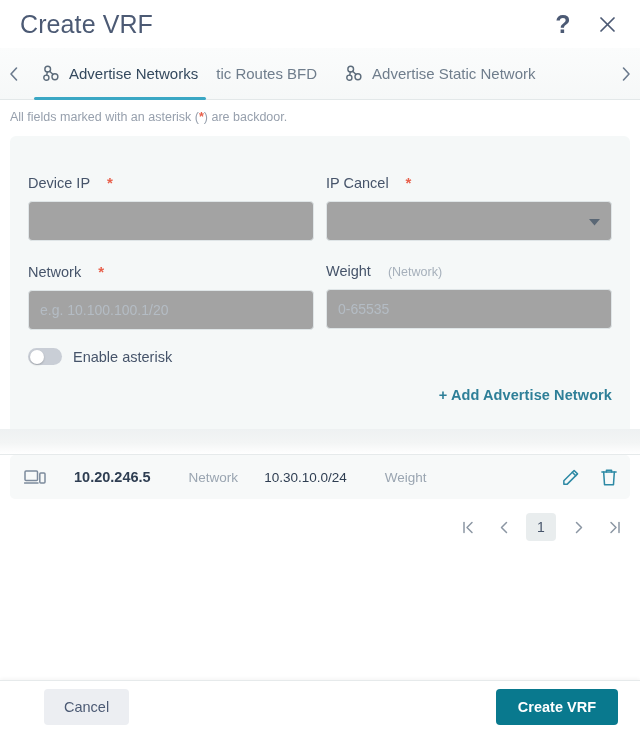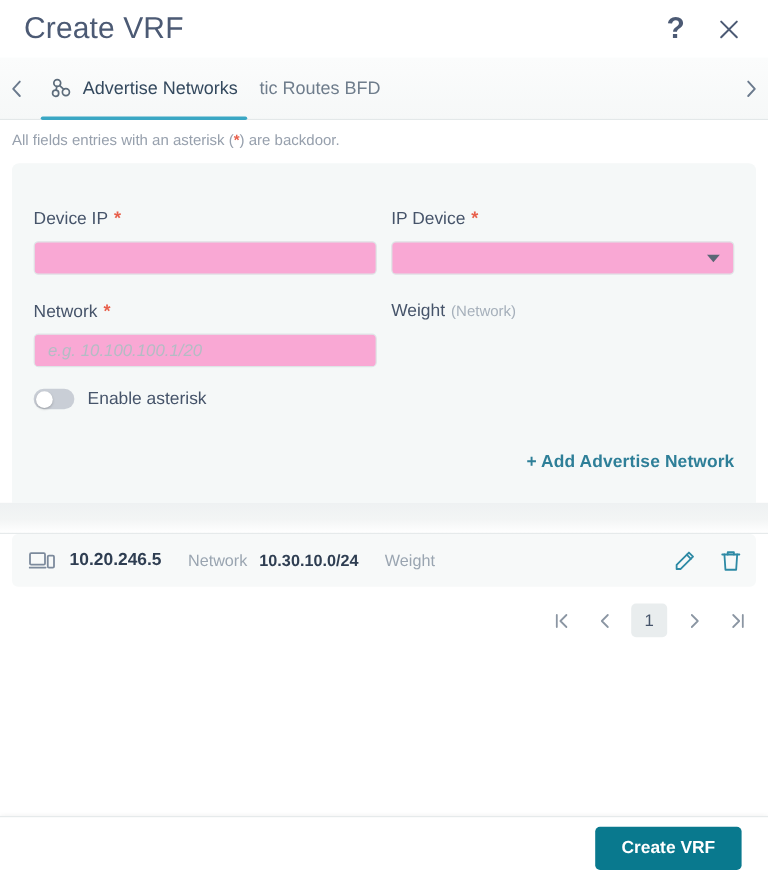--- a/index.html
+++ b/index.html
@@ -103,36 +103,35 @@
   .row {
     display: flex;
     gap: 12px;
     margin-bottom: 22px;
   }
   .field { flex: 1 1 0; min-width: 0; }
   .flabel {
     font-size: 14.5px;
     color: #46546a;
     margin-bottom: 10px;
-    display: flex; align-items: baseline; gap: 5px;
+    display: flex; align-items: baseline; gap: 17px;
   }
   .flabel .ast { color: #e8604c; font-weight: 700; font-size: 15px; }
   .flabel .opt { color: #a6b0bb; font-size: 12.5px; }
   .inp {
     width: 100%;
-    height: 28px;
+    height: 40px;
     border: 1px solid #dfe5e7;
     border-radius: 4px;
-    background: #f9a8d4;
+    background: #a3a3a3;
     padding: 0 11px;
     font-size: 14px;
     color: #46546a;
     font-family: "Liberation Sans", sans-serif;
     outline: none;
-    font-style: italic;
   }
   .inp::placeholder { color: #b4bcc4; }
   .select-wrap { position: relative; }
   .select-wrap .caret {
     position: absolute;
     right: 12px; top: 50%;
     transform: translateY(-50%);
     pointer-events: none;
     color: #5a6775;
   }
@@ -147,21 +146,21 @@
   }
   .toggle .knob {
     position: absolute;
     left: 1.5px; top: 1.5px;
     width: 14px; height: 14px;
     background: #ffffff;
     border-radius: 50%;
     box-shadow: 0 1px 2px rgba(0,0,0,.22);
   }
   .toggle-label { font-size: 14.5px; color: #46546a; }
-  .addlink-row { display: flex; justify-content: flex-end; margin-top: 36px; }
+  .addlink-row { display: flex; justify-content: flex-end; margin-top: 22px; }
   .addlink {
     font-size: 14.5px;
     color: #2e7f98;
     font-weight: 700;
     cursor: pointer;
     letter-spacing: .1px;
   }
 
   
   .card-shadow {
@@ -179,27 +178,27 @@
     padding: 14px 2px 12px 2px;
   }
   .showing b { color: #46546a; font-weight: 700; }
   .trow {
     display: flex;
     align-items: center;
     background: #f7f9f9;
     border-radius: 5px;
     height: 44px;
     padding: 0 12px 0 14px;
-    gap: 0;
+    gap: 16px;
   }
   .dev-icon { color: #7c8a9c; display: flex; align-items: center; margin-right: 12px; }
   .dev-icon svg { display:block; }
   .cell-ip { font-size: 14.5px; color: #2f3e52; font-weight: 700; margin-right: 22px; }
   .cell-k { font-size: 13.5px; color: #9aa5b1; margin-right: 10px; }
-  .cell-v { font-size: 13.5px; color: #2f3e52; font-weight: 700; margin-right: 22px; }
+  .cell-v { font-size: 13.5px; color: #2f3e52; font-weight: 400; margin-right: 22px; }
   .row-actions { margin-left: auto; display: flex; align-items: center; gap: 20px; }
   .act { color: #2e8aa5; cursor: pointer; display: flex; align-items: center; }
   .act svg { display:block; }
 
   
   .pager {
     display: flex;
     justify-content: flex-end;
     align-items: center;
     gap: 8px;
@@ -278,47 +277,59 @@
             <line x1="8" y1="7.6" x2="11.7" y2="11.1" stroke-linecap="round"></line>
           </svg>
         </span>
         <span>Advertise Networks</span>
       </div>
 
       <div class="tab first">
         <span>tic Routes BFD</span>
       </div>
 
+      <div class="tab">
+        <span class="tab-ico">
+          <svg width="19" height="19" viewBox="0 0 20 20" fill="none" stroke="currentColor" stroke-width="1.5">
+            <circle cx="6" cy="5.4" r="3"></circle>
+            <circle cx="4.6" cy="14.4" r="2.7"></circle>
+            <circle cx="13.6" cy="13.4" r="3.1"></circle>
+            <line x1="5.6" y1="8.4" x2="5" y2="11.7" stroke-linecap="round"></line>
+            <line x1="8" y1="7.6" x2="11.7" y2="11.1" stroke-linecap="round"></line>
+          </svg>
+        </span>
+        <span>Advertise Static Network</span>
+      </div>
 
     </div>
 
     <div class="tab-arrow">
       <svg width="14" height="18" viewBox="0 0 14 18" fill="none" stroke="currentColor" stroke-width="1.6" stroke-linecap="round" stroke-linejoin="round">
         <polyline points="4.5,3 10,9 4.5,15"></polyline>
       </svg>
     </div>
   </div>
 
   <div class="req-note">
-    <span>All fields entries with an asterisk (</span><span class="ast">*</span><span>) are backdoor.</span>
+    <span>All fields marked with an asterisk (</span><span class="ast">*</span><span>) are backdoor.</span>
   </div>
 
   <div class="card">
 
     <div class="row">
       <div class="field">
         <div class="flabel">
           <span>Device IP</span>
           <span class="ast">*</span>
         </div>
         <input class="inp" type="text" value="" placeholder="" style="">
       </div>
       <div class="field">
         <div class="flabel">
-          <span>IP Device</span>
+          <span>IP Cancel</span>
           <span class="ast">*</span>
         </div>
         <div class="select-wrap">
           <input class="inp" type="text" readonly="" value="" placeholder="" style="">
           <span class="caret">
             <svg width="11" height="7" viewBox="0 0 11 7">
                 <polygon points="0,0 11,0 5.5,6.5" fill="currentColor"></polygon>
               </svg>
           </span>
         </div>
@@ -331,20 +342,21 @@
           <span>Network</span>
           <span class="ast">*</span>
         </div>
         <input class="inp" type="text" value="" placeholder="e.g. 10.100.100.1/20" style="">
       </div>
       <div class="field">
         <div class="flabel">
           <span>Weight</span>
           <span class="opt">(Network)</span>
         </div>
+        <input class="inp" type="text" value="" placeholder="0-65535" style="">
       </div>
     </div>
 
     <div class="toggle-row">
       <div class="toggle">
         <div class="knob"></div>
       </div>
       <span class="toggle-label">Enable asterisk</span>
     </div>
 
@@ -408,16 +420,17 @@
       <span class="pg">
         <svg width="13" height="13" viewBox="0 0 13 13" fill="none" stroke="currentColor" stroke-width="1.5" stroke-linecap="round" stroke-linejoin="round">
           <polyline points="3,1.5 8,6.5 3,11.5"></polyline>
             <line x1="11" y1="1.5" x2="11" y2="11.5"></line>
         </svg>
       </span>
     </div>
   </div>
 
   <div class="footer">
+    <button class="btn btn-cancel">Cancel</button>
     <button class="btn btn-primary">Create VRF</button>
   </div>
 
 </div>
 
 </body></html>

